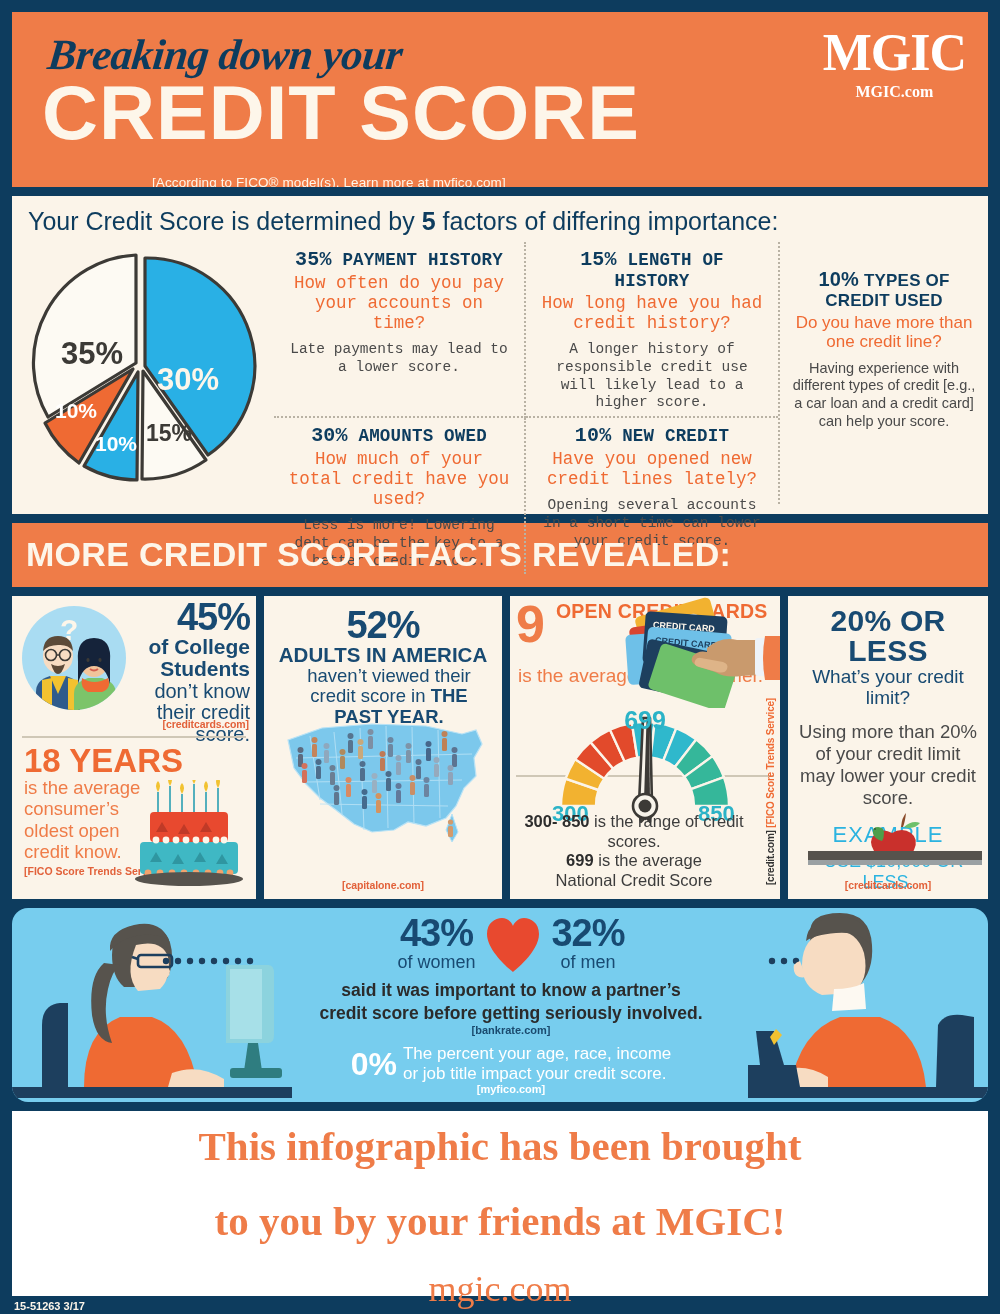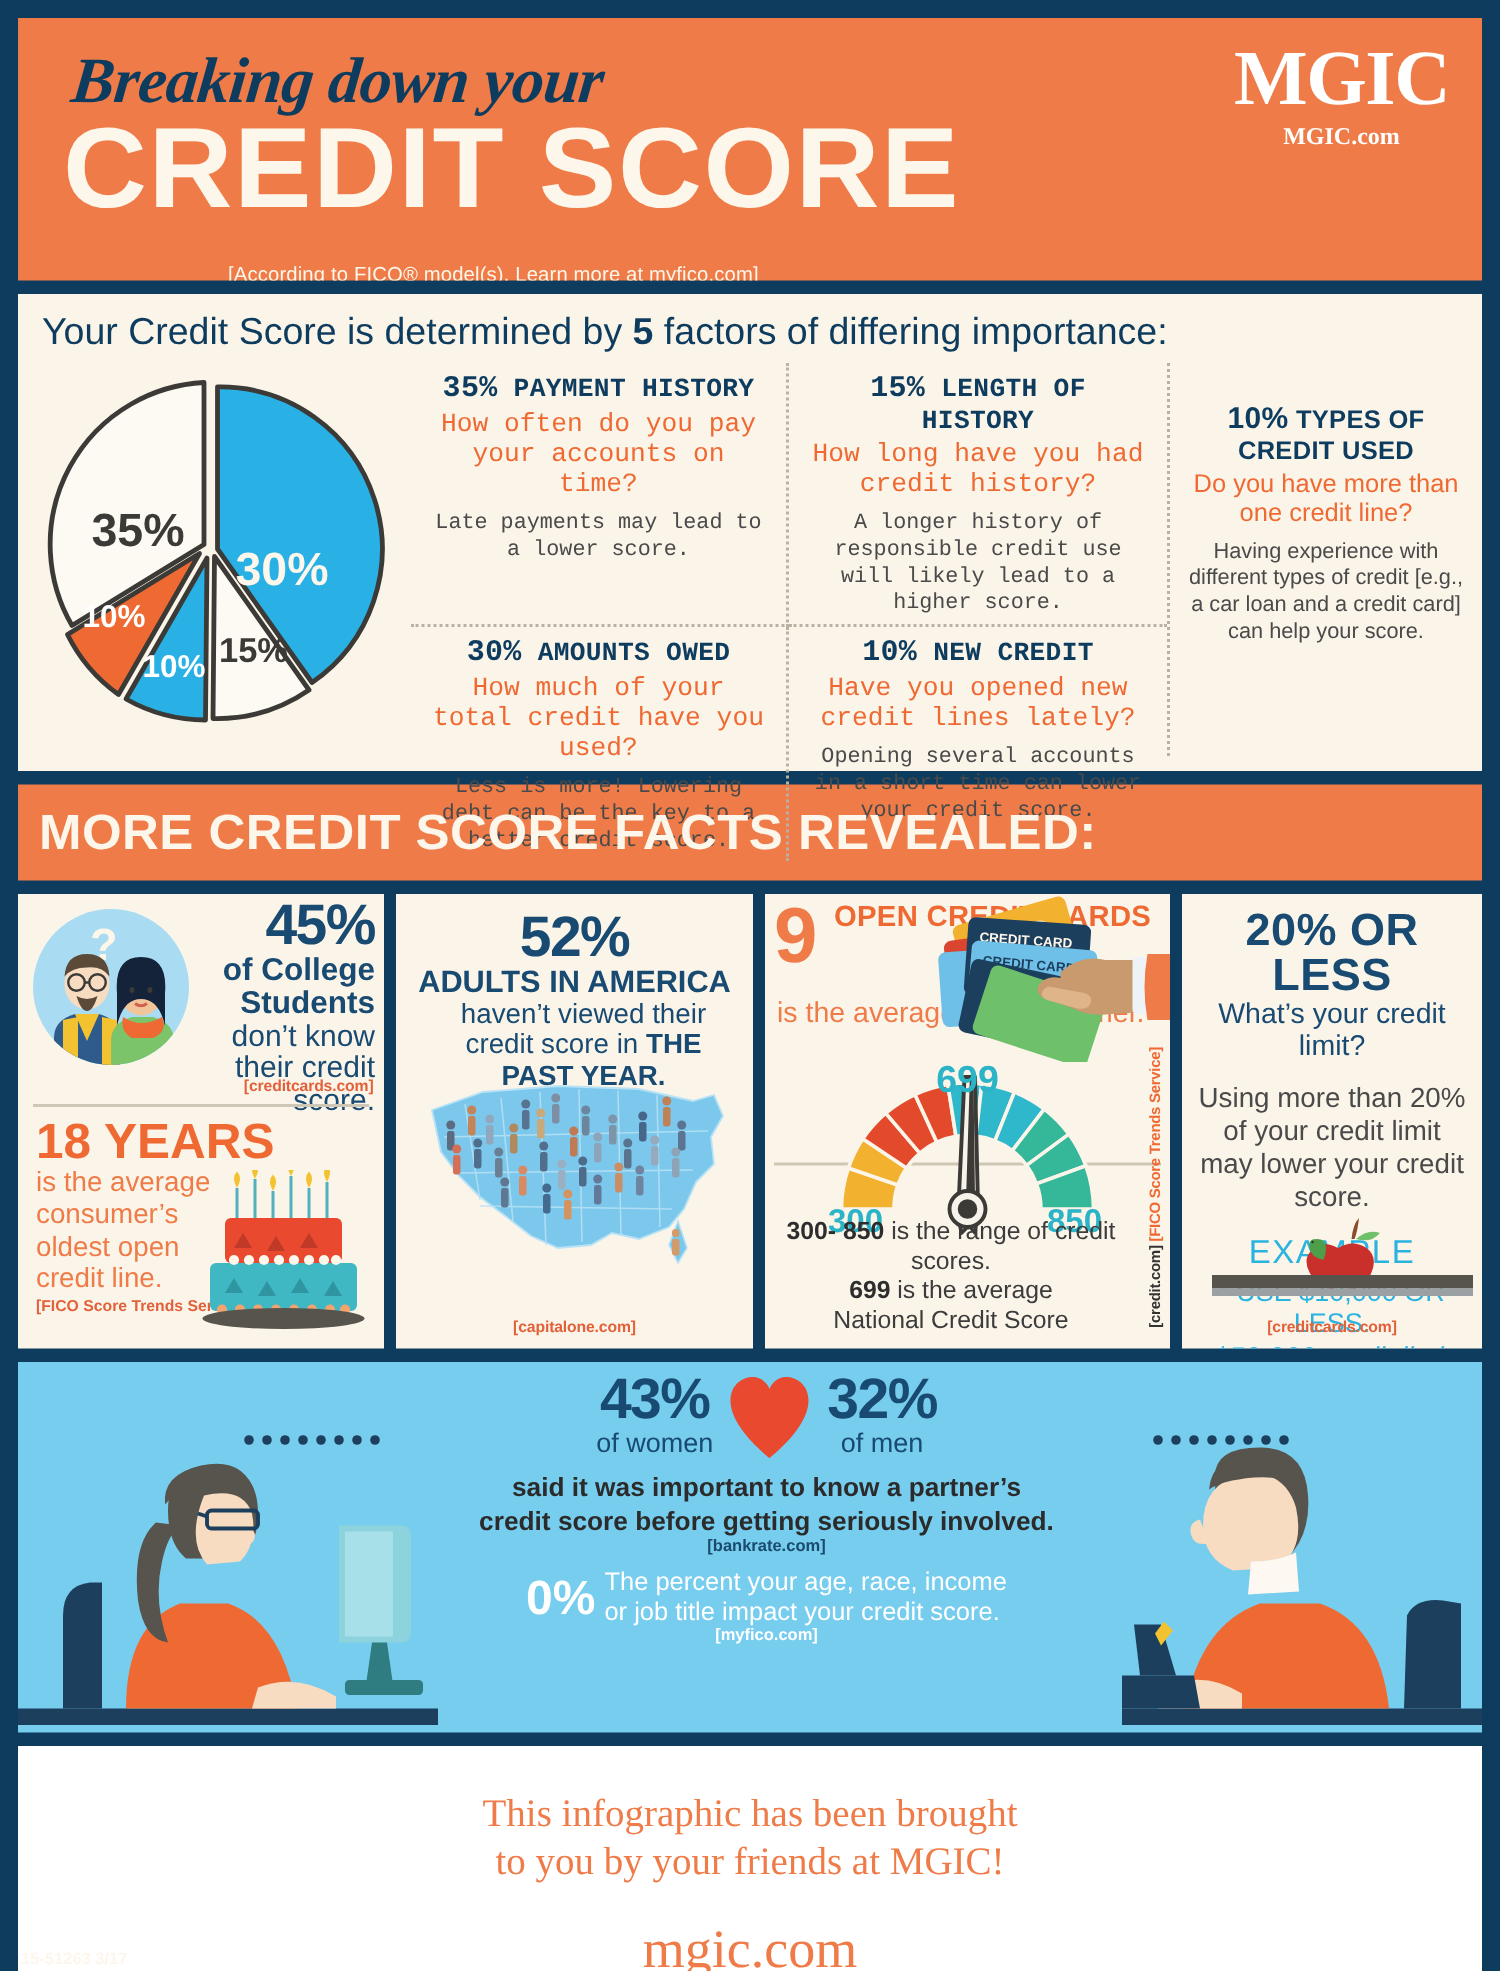--- a/index.html
+++ b/index.html
@@ -249,24 +249,25 @@
     font-size: 19px; color: #2bb3e0; font-style: italic;
     border-bottom: 2px solid #ef7c48; display: inline-block;
     padding-bottom: 1px; margin-top: 1px;
   }
   .fp4-src { position: absolute; left: 0; right: 0; bottom: 8px; text-align: center; }
   .desk-ill { position: absolute; left: 12px; right: 12px; bottom: 28px; }
 
   
   .blue {
     margin-top: 9px;
-    height: 247px;
+    height: 194px;
     background: #77cdee;
     position: relative;
     overflow: hidden;
+    border-radius: 16px;
   }
   .blue-center {
     position: absolute; left: 252px; right: 230px; top: 6px;
     text-align: center;
   }
   .row-pct {
     display: flex; align-items: flex-start; justify-content: center;
     gap: 10px;
   }
   .pct-blk { color: #184a72; }
@@ -299,22 +300,22 @@
   
   .footer {
     margin-top: 9px;
     height: 185px;
     background: #ffffff;
     display: flex; flex-direction: column;
     align-items: center; justify-content: center;
   }
   .foot-l1 {
     font-family: "Liberation Serif", serif;
-    font-size: 26px; color: #ef7c48; line-height: 1.2;
-    text-align: center; font-weight: normal;
+    font-size: 41px; color: #ef7c48; line-height: 1.2;
+    text-align: center; font-weight: bold; margin-top: 25px;
   }
   .foot-l2 {
     font-family: "Liberation Serif", serif;
     font-size: 36px; color: #ef7c48; margin-top: 22px;
   }
   .code {
     position: absolute; left: 14px; bottom: 2px;
     font-size: 11px; color: #fdf6ea; font-weight: bold;
   }
 </style>
@@ -443,21 +444,21 @@
         <div class="fp1-stat">
           <div class="big45">45%</div>
           <div class="fp1-l2">of College Students</div>
           <div class="fp1-l3">don’t know their credit score.</div>
         </div>
         <div class="src fp1-src">[creditcards.com]</div>
       </div>
       <div class="fp1-divider"></div>
       <div class="fp1-bot">
         <div class="y18">18 YEARS</div>
-        <div class="y18-txt">is the average consumer’s oldest open credit line.</div>
+        <div class="y18-txt">is the average consumer’s oldest open credit know.</div>
         <div class="y18-src">[FICO Score Trends Service]</div>
         <div class="cake">
           <svg width="116" height="112" viewBox="0 0 116 112">
             <g stroke="#53b0bd" stroke-width="2">
               <line x1="26" y1="12" x2="26" y2="32"></line>
                 <line x1="38" y1="6" x2="38" y2="32"></line>
               <line x1="50" y1="14" x2="50" y2="32"></line>
                 <line x1="62" y1="4" x2="62" y2="32"></line>
               <line x1="74" y1="12" x2="74" y2="32"></line>
                 <line x1="86" y1="8" x2="86" y2="32"></line>

